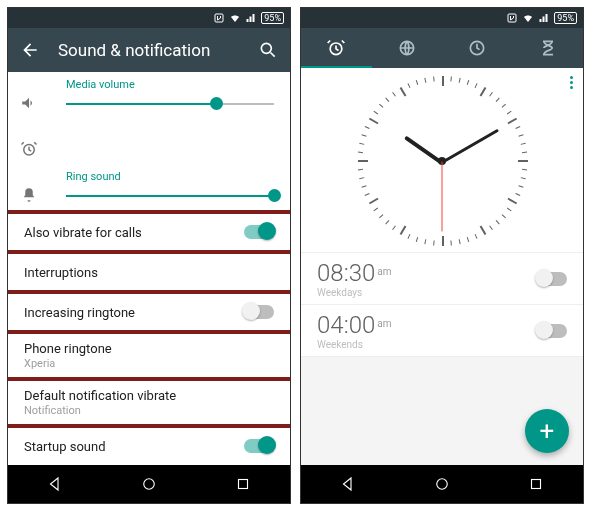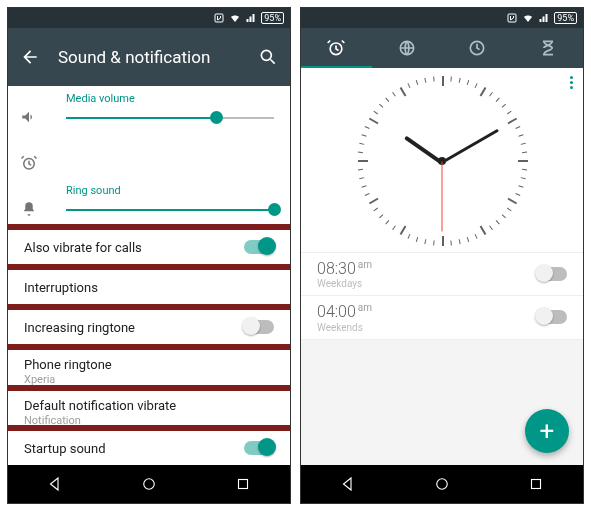--- a/index.html
+++ b/index.html
@@ -1,34 +1,34 @@
 <!DOCTYPE html>
 <html><head>
 <meta charset="utf-8">
 <style>
   * { box-sizing: border-box; margin: 0; padding: 0; }
   body { background: #fff; font-family: Roboto, Arial, sans-serif; width: 591px; height: 513px; display: flex; gap: 9px; padding: 7px; }
   .phone { width: 284px; height: 497px; border: 1px solid #333; background: #fafafa; display: flex; flex-direction: column; overflow: hidden; }
   .statusbar { height: 20px; background: #263238; color: #fff; display: flex; justify-content: flex-end; align-items: center; padding: 0 6px; gap: 4px; font-size: 10px; }
   .statusbar svg { width: 12px; height: 12px; }
   .batt { border: 1px solid #fff; border-radius: 2px; font-size: 9px; padding: 0 2px; display: flex; align-items: center; }
-  .appbar { height: 58px; background: #37474f; color: #fff; display: flex; align-items: center; padding: 0 12px; gap: 18px; }
+  .appbar { height: 44px; background: #37474f; color: #fff; display: flex; align-items: center; padding: 0 12px; gap: 18px; }
   .appbar .title { flex: 1; font-size: 17px; font-weight: 400; }
   .appbar svg { width: 20px; height: 20px; }
   .content { flex: 1; background: #fff; overflow: hidden; display: flex; flex-direction: column; }
   .slider-row { display: flex; align-items: flex-start; padding: 6px 16px 2px 12px; gap: 26px; }
   .slider-row .icon { width: 20px; margin-top: 16px; color: #757575; }
   .slider-row .icon svg { width: 18px; height: 18px; }
   .slider-col { flex: 1; }
   .slider-label { font-size: 11px; color: #009688; margin-bottom: 2px; }
   .slider-track { position: relative; height: 22px; }
   .track-bg { position: absolute; top: 10px; left: 0; right: 0; height: 2px; background: #bdbdbd; }
   .track-fill { position: absolute; top: 10px; left: 0; height: 2px; background: #009688; }
   .thumb { position: absolute; top: 4px; width: 13px; height: 13px; border-radius: 50%; background: #009688; margin-left: -6px; }
-  .list-item { border-top: 6px solid #7f1d1d; padding: 10px 16px; display: flex; align-items: flex-start; min-height: 40px; }
+  .list-item { border-top: 4px solid #7f1d1d; padding: 10px 16px; display: flex; align-items: center; min-height: 40px; }
   .list-item.two-line { padding: 7px 16px; }
   .item-text { flex: 1; }
   .item-title { font-size: 13px; color: #212121; }
   .item-sub { font-size: 11px; color: #9e9e9e; margin-top: 1px; }
   .switch { width: 30px; height: 14px; border-radius: 14px; position: relative; }
   .switch.on { background: #80cbc4; }
   .switch.off { background: #bdbdbd; }
   .switch-thumb { position: absolute; top: -3px; width: 18px; height: 18px; border-radius: 50%; box-shadow: 0 1px 2px rgba(0,0,0,.3); }
   .switch.on .switch-thumb { right: -2px; background: #009688; }
   .switch.off .switch-thumb { left: -2px; background: #f1f1f1; }
@@ -38,21 +38,21 @@
   .tabs { height: 40px; background: #37474f; display: flex; }
   .tab { flex: 1; display: flex; align-items: center; justify-content: center; position: relative; }
   .tab svg { width: 20px; height: 20px; }
   .tab.active::after { content: ""; position: absolute; bottom: 0; left: 0; right: 0; height: 2px; background: #009688; }
   .clock-area { padding: 8px 0 6px; position: relative; background:#fff; }
   .overflow { position: absolute; top: 6px; right: 10px; color: #009688; font-size: 14px; letter-spacing: 0; line-height: 4px; }
   .overflow div { width:3px; height:3px; background:#009688; border-radius:50%; margin:2px auto;}
   .clock-face { width: 170px; height: 170px; margin: 0 auto; position: relative; }
   .tick { position: absolute; left: 50%; top: 50%; width: 1px; background: #616161; transform-origin: center top; }
   .alarm-row { border-top: 1px solid #eee; padding: 6px 16px; display: flex; align-items: center; background:#fff; }
-  .atime { font-size: 16px; color: #616161; font-weight: 300; }
+  .atime { font-size: 24px; color: #616161; font-weight: 300; }
   .ampm { font-size: 10px; color: #9e9e9e; vertical-align: super; margin-left: 2px; }
   .adays { font-size: 10px; color: #bdbdbd; margin-top: 0px; }
   .alarm-text { flex: 1; }
   .clock-filler { flex:1; background:#f4f4f4; border-top:1px solid #eee; position:relative; }
   .fab { position: absolute; right: 14px; bottom: 12px; width: 44px; height: 44px; border-radius: 50%; background: #009688; box-shadow: 0 3px 6px rgba(0,0,0,.3); display: flex; align-items: center; justify-content: center; color: #fff; font-size: 26px; }
   .hand { position:absolute; left:50%; top:50%; transform-origin: left center; height:3px; background:#212121; border-radius:2px;}
   .hand.second { height:1px; background:#f44336;}
   .pivot { position:absolute; left:50%; top:50%; width:8px; height:8px; background:#212121; border-radius:50%; transform:translate(-50%,-50%);}
 </style>
 </head>

